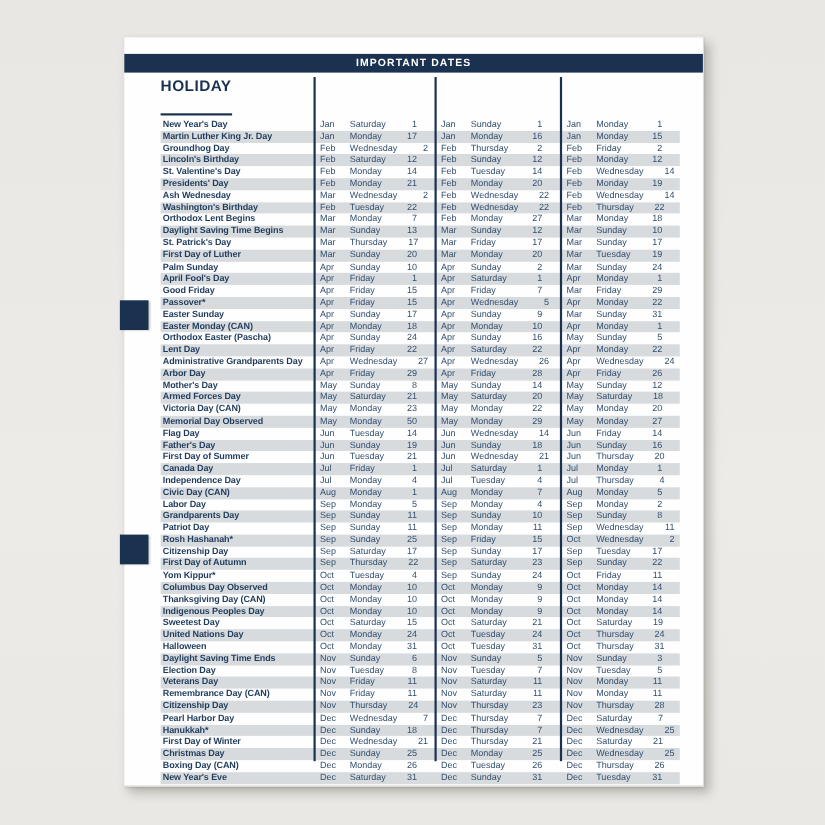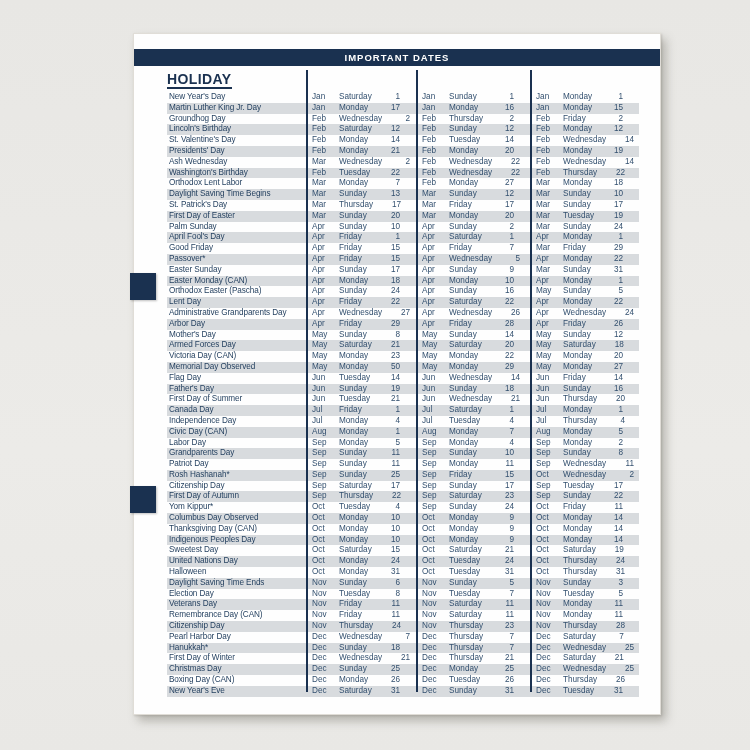--- a/index.html
+++ b/index.html
@@ -1,52 +1,52 @@
 <!DOCTYPE html>
 <html style="--navy: #1a3150; --row-shade: #d8dbde; --page-bg: #fefefe; --backdrop: #eae9e6;"><head>
 <meta charset="utf-8">
 <style>
   html,body{margin:0;padding:0;}
   body{
     width:750px;height:750px;overflow:hidden;
     font-family:"Liberation Sans","DejaVu Sans",sans-serif;
     background:linear-gradient(180deg,#e8e7e4 0%,#ecebe8 60%,#e9e8e5 100%);
   }
-  .stage{position:relative;width:596px;height:750px;margin-left:21px;}
+  .stage{position:relative;width:596px;height:750px;}
   .page{
     position:absolute;left:112px;top:33px;width:526px;height:680px;
     background:var(--page-bg,#fefefe);
     border:1px solid #e0ddd7;
     box-shadow:5px 6px 9px rgba(90,85,75,0.35), 1px 1px 2px rgba(120,115,105,0.25);
   }
   .banner{
     margin-top:15px;height:17px;width:100%;
     background:var(--navy,#1a3150);
     display:flex;align-items:center;justify-content:center;
   }
   .banner span{
     color:#ffffff;font-size:9.5px;font-weight:bold;letter-spacing:1px;
   }
   .content{position:relative;margin:4px 0 0 33px;width:472px;}
   .title{
     display:inline-block;
     color:var(--navy,#1a3150);
     font-size:14px;font-weight:bold;letter-spacing:0.4px;
     border-bottom:2px solid var(--navy,#1a3150);
-    padding-bottom:1px;margin-bottom:3px;line-height:14px;
+    padding-bottom:18px;margin-bottom:3px;line-height:14px;
   }
   .table{width:472px;}
   .row{
     display:grid;
     grid-template-columns:139px 110px 114px 109px;
     height:10.8px;align-items:center;
   }
   .row.shade{background:var(--row-shade,#d8dbde);}
   .nm{
-    color:#1f3c5c;font-weight:normal;font-size:8.2px;line-height:10.8px;
+    color:#1f3c5c;font-weight:bold;font-size:8.2px;line-height:10.8px;
     padding-left:2px;white-space:nowrap;overflow:hidden;letter-spacing:-0.1px;
   }
   .grp{
     display:grid;grid-template-columns:27px 1fr 28px;
     padding:0 16px 0 6px;align-items:center;
   }
   .grp span{
     color:#33506f;font-size:8.2px;line-height:10.8px;white-space:nowrap;
   }
   .grp .dd{text-align:right;}
@@ -214,21 +214,21 @@
               <span class="wd">Wednesday</span>
               <span class="dd">22</span>
             </div>
             <div class="grp">
               <span class="mm">Feb</span>
               <span class="wd">Thursday</span>
               <span class="dd">22</span>
             </div>
           </div>
           <div class="row">
-            <div class="nm">Orthodox Lent Labor</div>
+            <div class="nm">Orthodox Lent Begins</div>
             <div class="grp">
               <span class="mm">Mar</span>
               <span class="wd">Monday</span>
               <span class="dd">7</span>
             </div>
             <div class="grp">
               <span class="mm">Feb</span>
               <span class="wd">Monday</span>
               <span class="dd">27</span>
             </div>
@@ -268,21 +268,21 @@
               <span class="wd">Friday</span>
               <span class="dd">17</span>
             </div>
             <div class="grp">
               <span class="mm">Mar</span>
               <span class="wd">Sunday</span>
               <span class="dd">17</span>
             </div>
           </div>
           <div class="row shade">
-            <div class="nm">First Day of Easter</div>
+            <div class="nm">First Day of Luther</div>
             <div class="grp">
               <span class="mm">Mar</span>
               <span class="wd">Sunday</span>
               <span class="dd">20</span>
             </div>
             <div class="grp">
               <span class="mm">Mar</span>
               <span class="wd">Monday</span>
               <span class="dd">20</span>
             </div>

